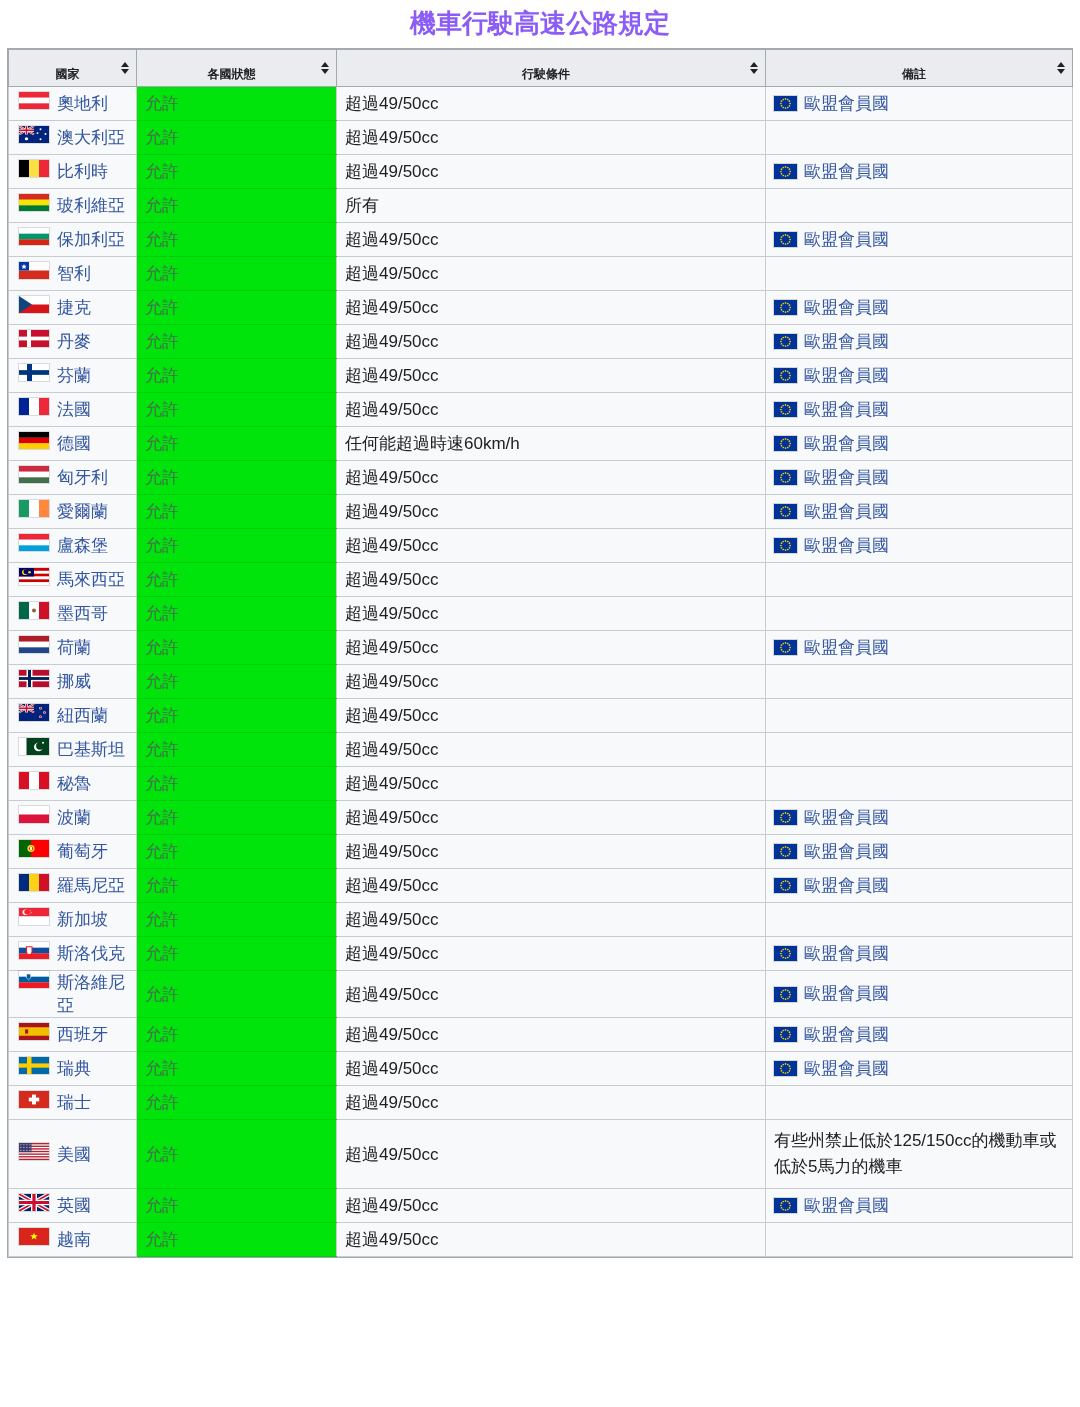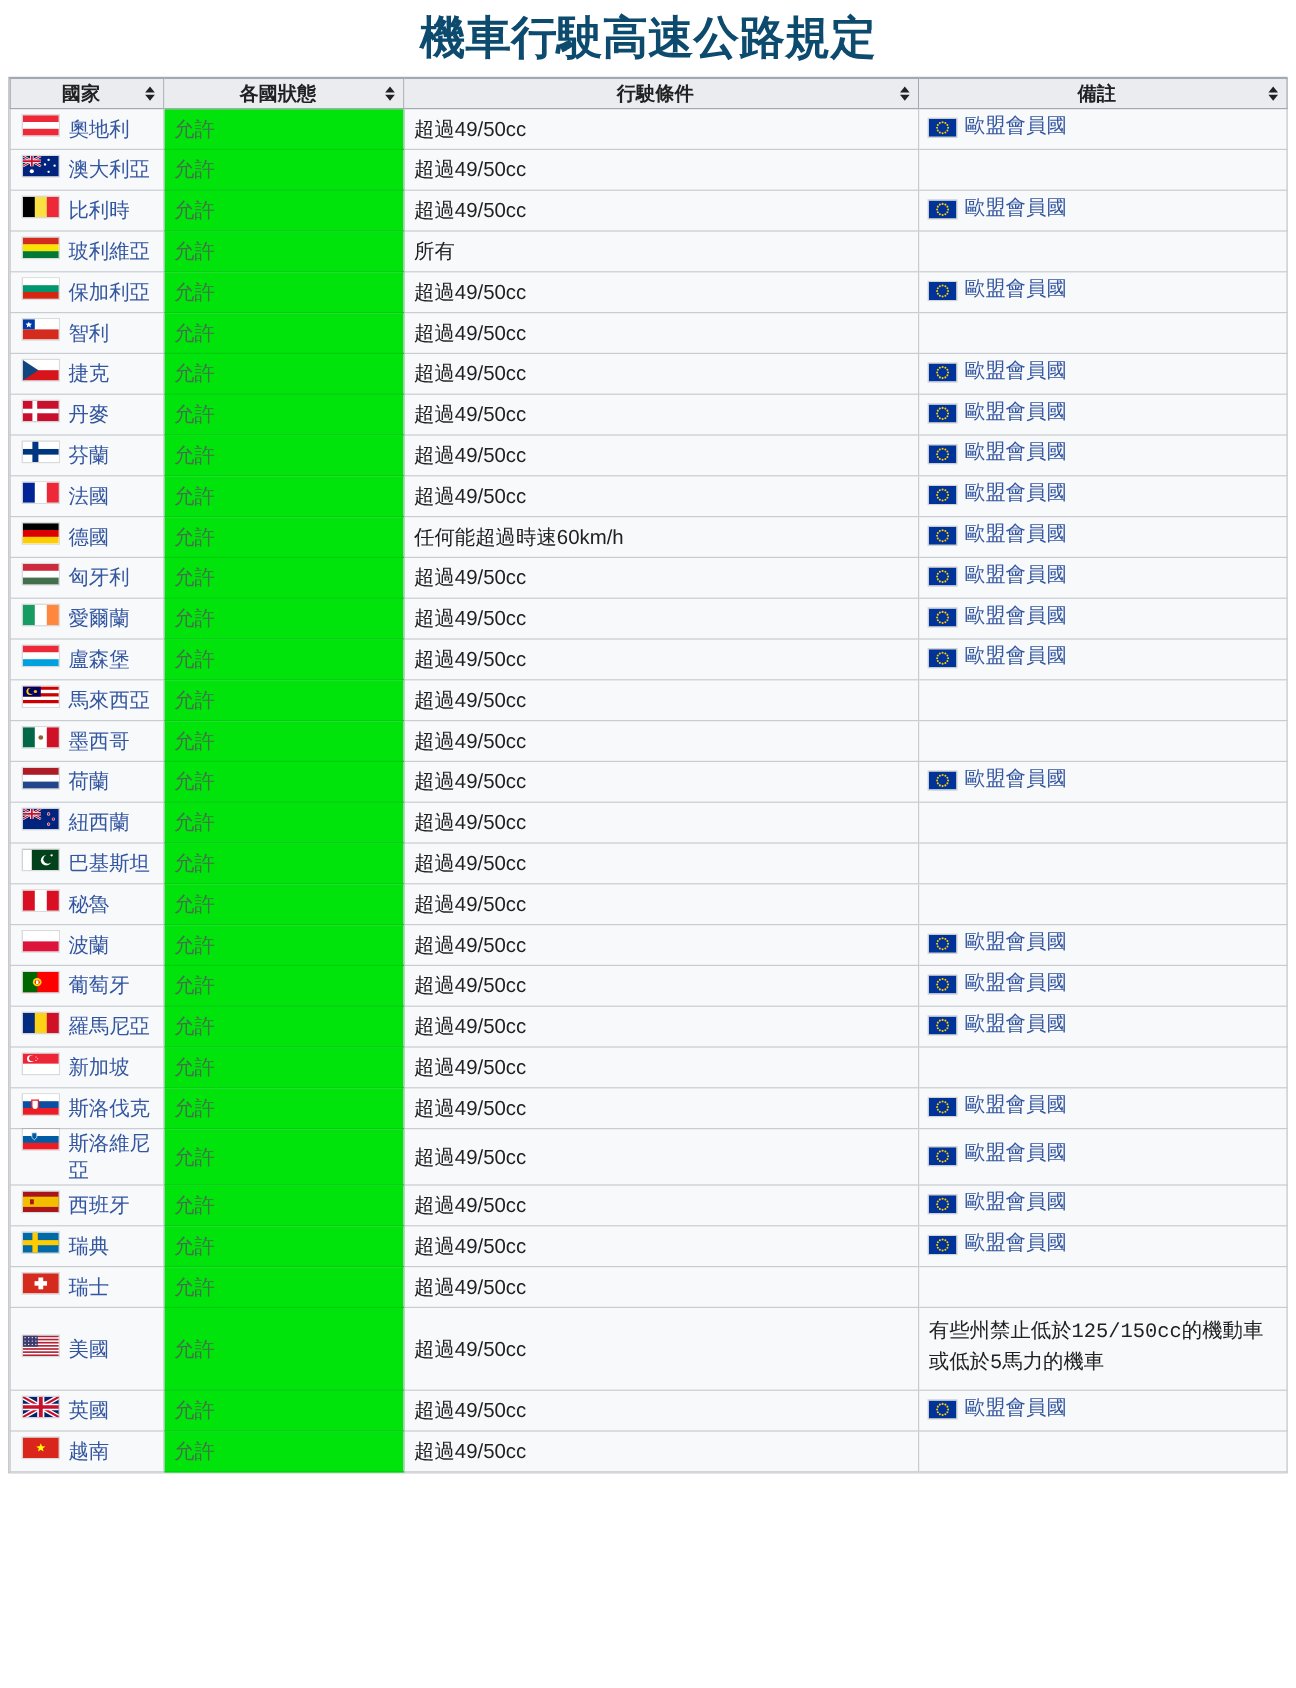--- a/index.html
+++ b/index.html
@@ -5,45 +5,45 @@
   html,body{margin:0;padding:0;background:#fff;}
   body{
     width:1080px;
     font-family:"Liberation Sans","DejaVu Sans",sans-serif;
     color:var(--text,#202122);
     -webkit-font-smoothing:antialiased;
   }
   .title{
     text-align:center;
     font-family:"Liberation Serif","DejaVu Serif",serif;
-    font-size:38px;
+    font-size:26px;
     font-weight:600;
     margin:6px 0 7px 0;
-    color:#0c4a6e;
+    color:#8b5cf6;
   }
   .table-wrap{
     margin:0 7px;
     border:1px solid var(--outer_border,#a2a9b1);
   }
   table{
     border-collapse:collapse;
     table-layout:fixed;
     width:1064px;
     background:var(--cell_bg,#f8f9fa);
     font-size:17px;
   }
   th{
     background:var(--header_bg,#eaecf0);
     border:1px solid var(--outer_border,#a2a9b1);
     height:24px;
     font-weight:bold;
-    font-size:16px;
+    font-size:12px;
     position:relative;
     text-align:center;
-    padding:0 18px 0 8px;
+    padding:12px 18px 0 8px;
     cursor:pointer;
   }
   td{
     border:1px solid var(--inner_border,#c8ccd1);
     padding:0 8px;
     height:33px;
     vertical-align:middle;
   }
   tr.tall td{height:68px;}
   .sort-icon{
@@ -67,21 +67,21 @@
     cursor:pointer;
   }
   .cell-status{
     background:var(--status_green,#00e30b);
     border-top:1px solid var(--status_green_border,#00cf0e);
     border-bottom:1px solid var(--status_green_border,#00cf0e);
     color:var(--status_text,#44714a);
     font-family:Liberation Serif, serif;
   }
   .cell-cond{color:var(--text,#202122);}
-  .cell-note{line-height:1.55;font-family:Liberation Mono, monospace;}
+  .cell-note{line-height:1.55;}
   .eu-wrap{display:inline-flex;align-items:center;gap:7px;vertical-align:middle;}
   .eu-flag{line-height:0;box-shadow:0 0 0 1px rgba(0,0,0,.15);}
   .note-plain{color:var(--text,#202122);}
 </style>
 </head>
 <body>
 
 <h1 class="title">機車行駛高速公路規定</h1>
 
 <div class="table-wrap">
@@ -720,20 +720,44 @@
         <a class="note-link">歐盟會員國</a>
       </span>
       
     </td>
   </tr>
         <tr>
     <td class="cell-country">
       <span class="country-inner">
         <span class="flag">
                 <svg viewBox="0 0 30 18" width="30" height="17" preserveAspectRatio="none">
+                  <rect width="30" height="18" fill="#ba0c2f"></rect>
+                  <rect x="7.5" width="6" height="18" fill="#fff"></rect>
+                  <rect y="6" width="30" height="6" fill="#fff"></rect>
+                  <rect x="9" width="3" height="18" fill="#00205b"></rect>
+                  <rect y="7.5" width="30" height="3" fill="#00205b"></rect>
+                </svg>
+              </span>
+        <a class="country-link">挪威</a>
+      </span>
+    </td>
+    <td class="cell-status">
+      <span class="status-text">允許</span>
+    </td>
+    <td class="cell-cond">超過49/50cc</td>
+    <td class="cell-note">
+      
+      
+    </td>
+  </tr>
+        <tr>
+    <td class="cell-country">
+      <span class="country-inner">
+        <span class="flag">
+                <svg viewBox="0 0 30 18" width="30" height="17" preserveAspectRatio="none">
                   <rect width="30" height="18" fill="#00247d"></rect>
                   <g transform="scale(0.5)">
                     <rect width="30" height="18" fill="#012169"></rect>
                     <path d="M0 0 L30 18 M30 0 L0 18" stroke="#fff" stroke-width="4.32"></path>
                     <path d="M0 0 L30 18 M30 0 L0 18" stroke="#C8102E" stroke-width="1.8"></path>
                     <path d="M15 0 V18 M0 9 H30" stroke="#fff" stroke-width="5.94"></path>
                     <path d="M15 0 V18 M0 9 H30" stroke="#C8102E" stroke-width="3.2399999999999998"></path>
                   </g>
                   <circle cx="21.5" cy="4.5" r="1.4" fill="#fff"></circle>
                   <circle cx="21.5" cy="4.5" r="1" fill="#cc142b"></circle>

